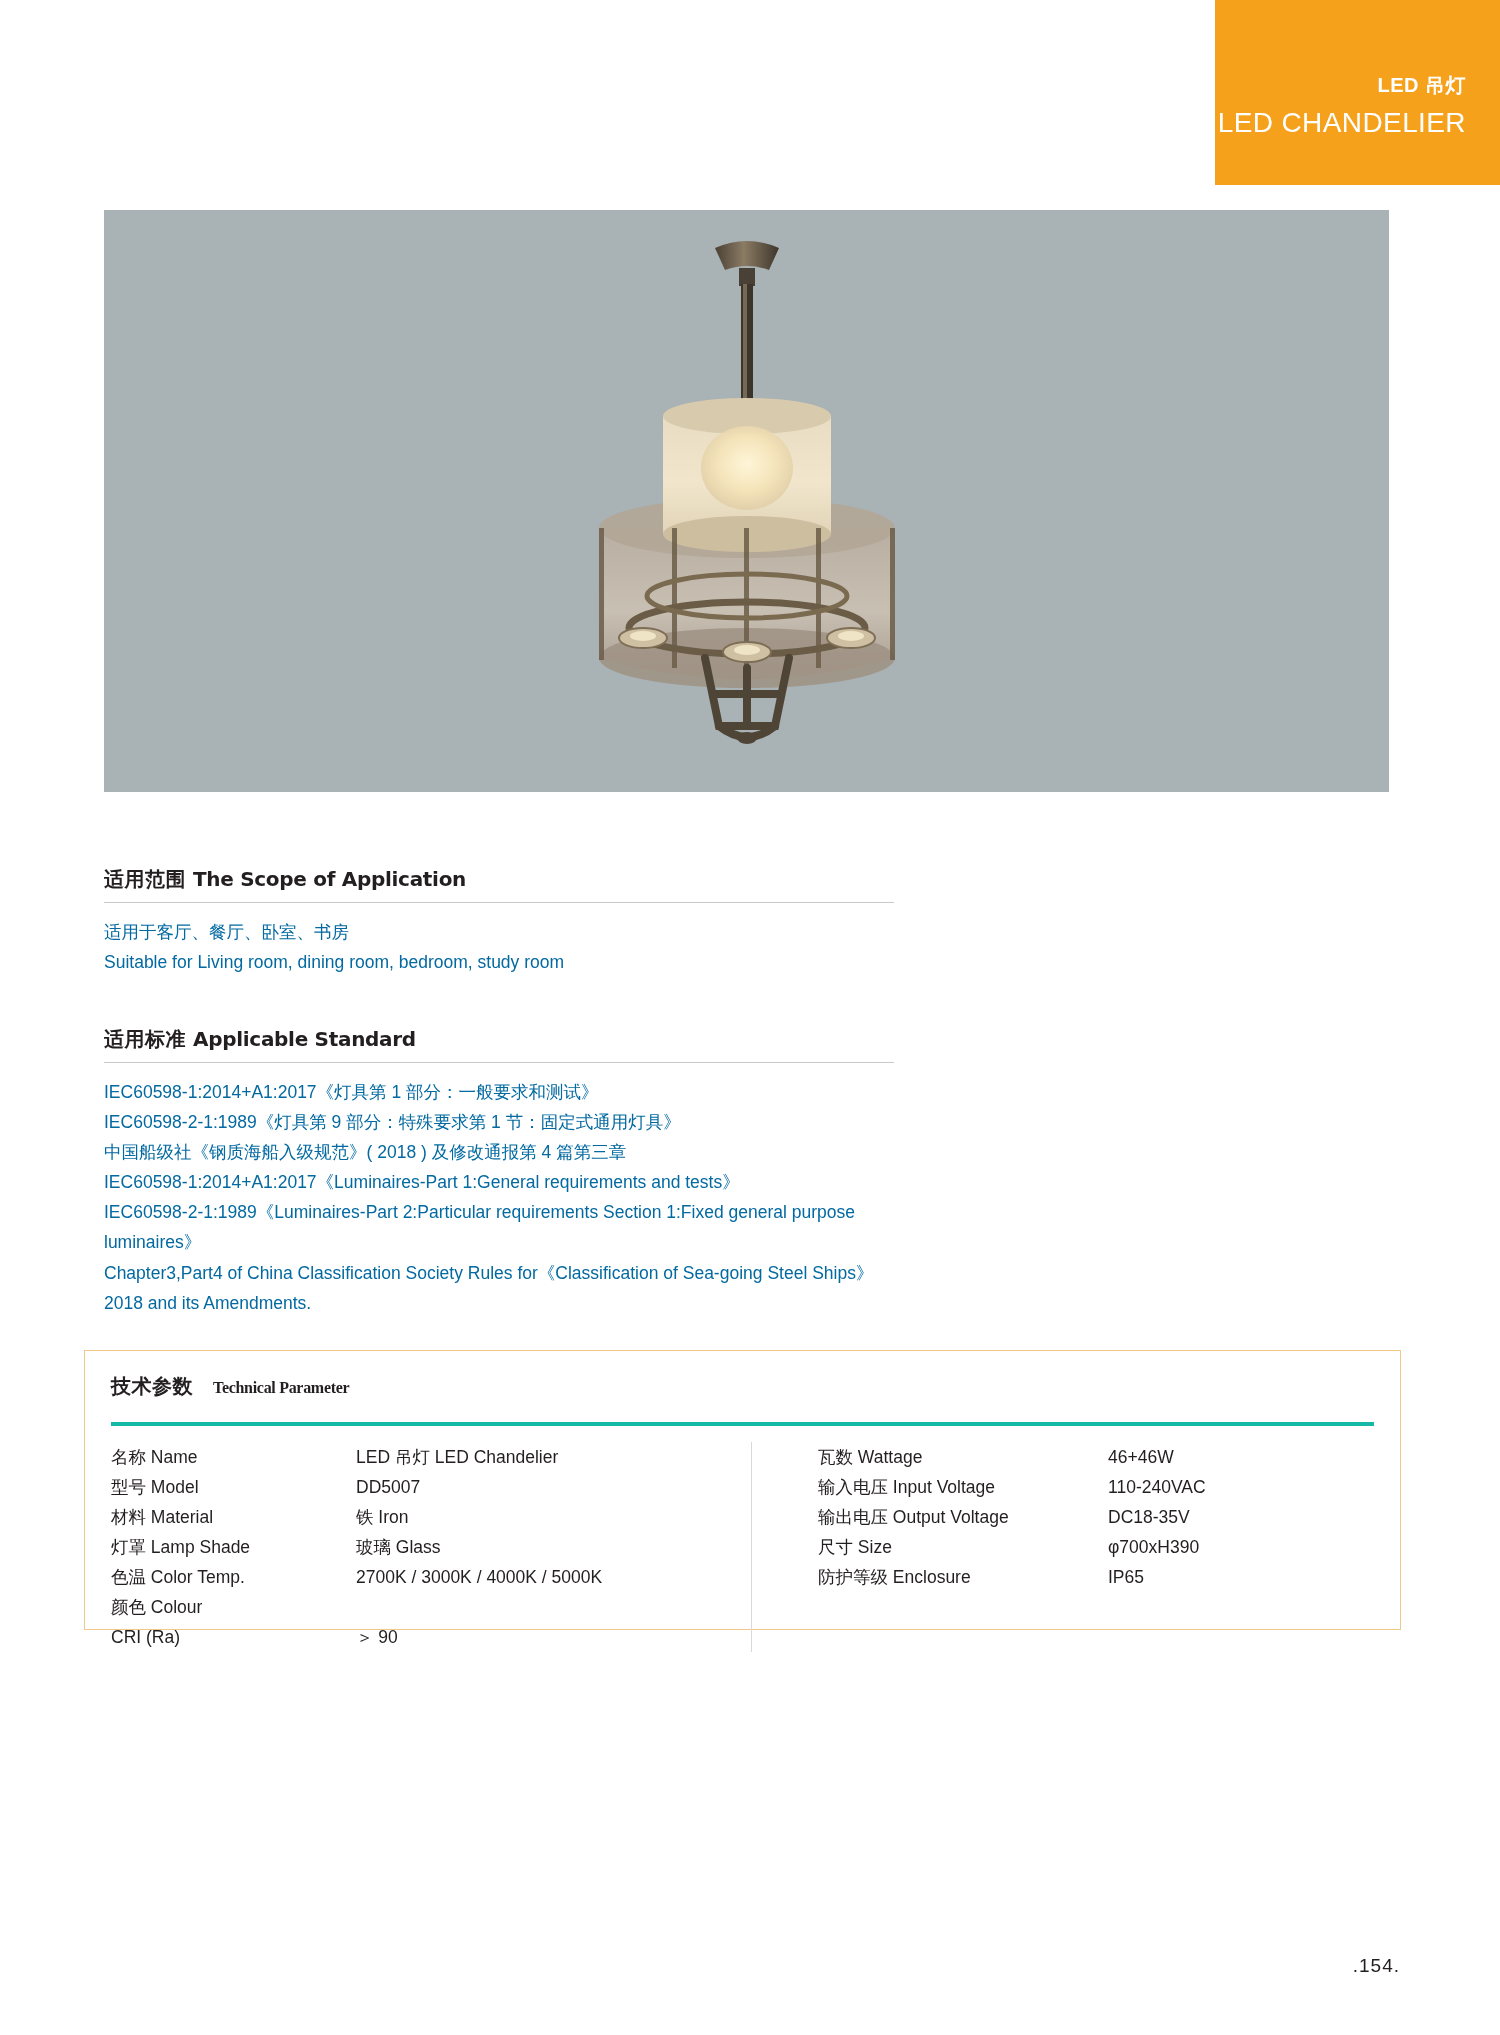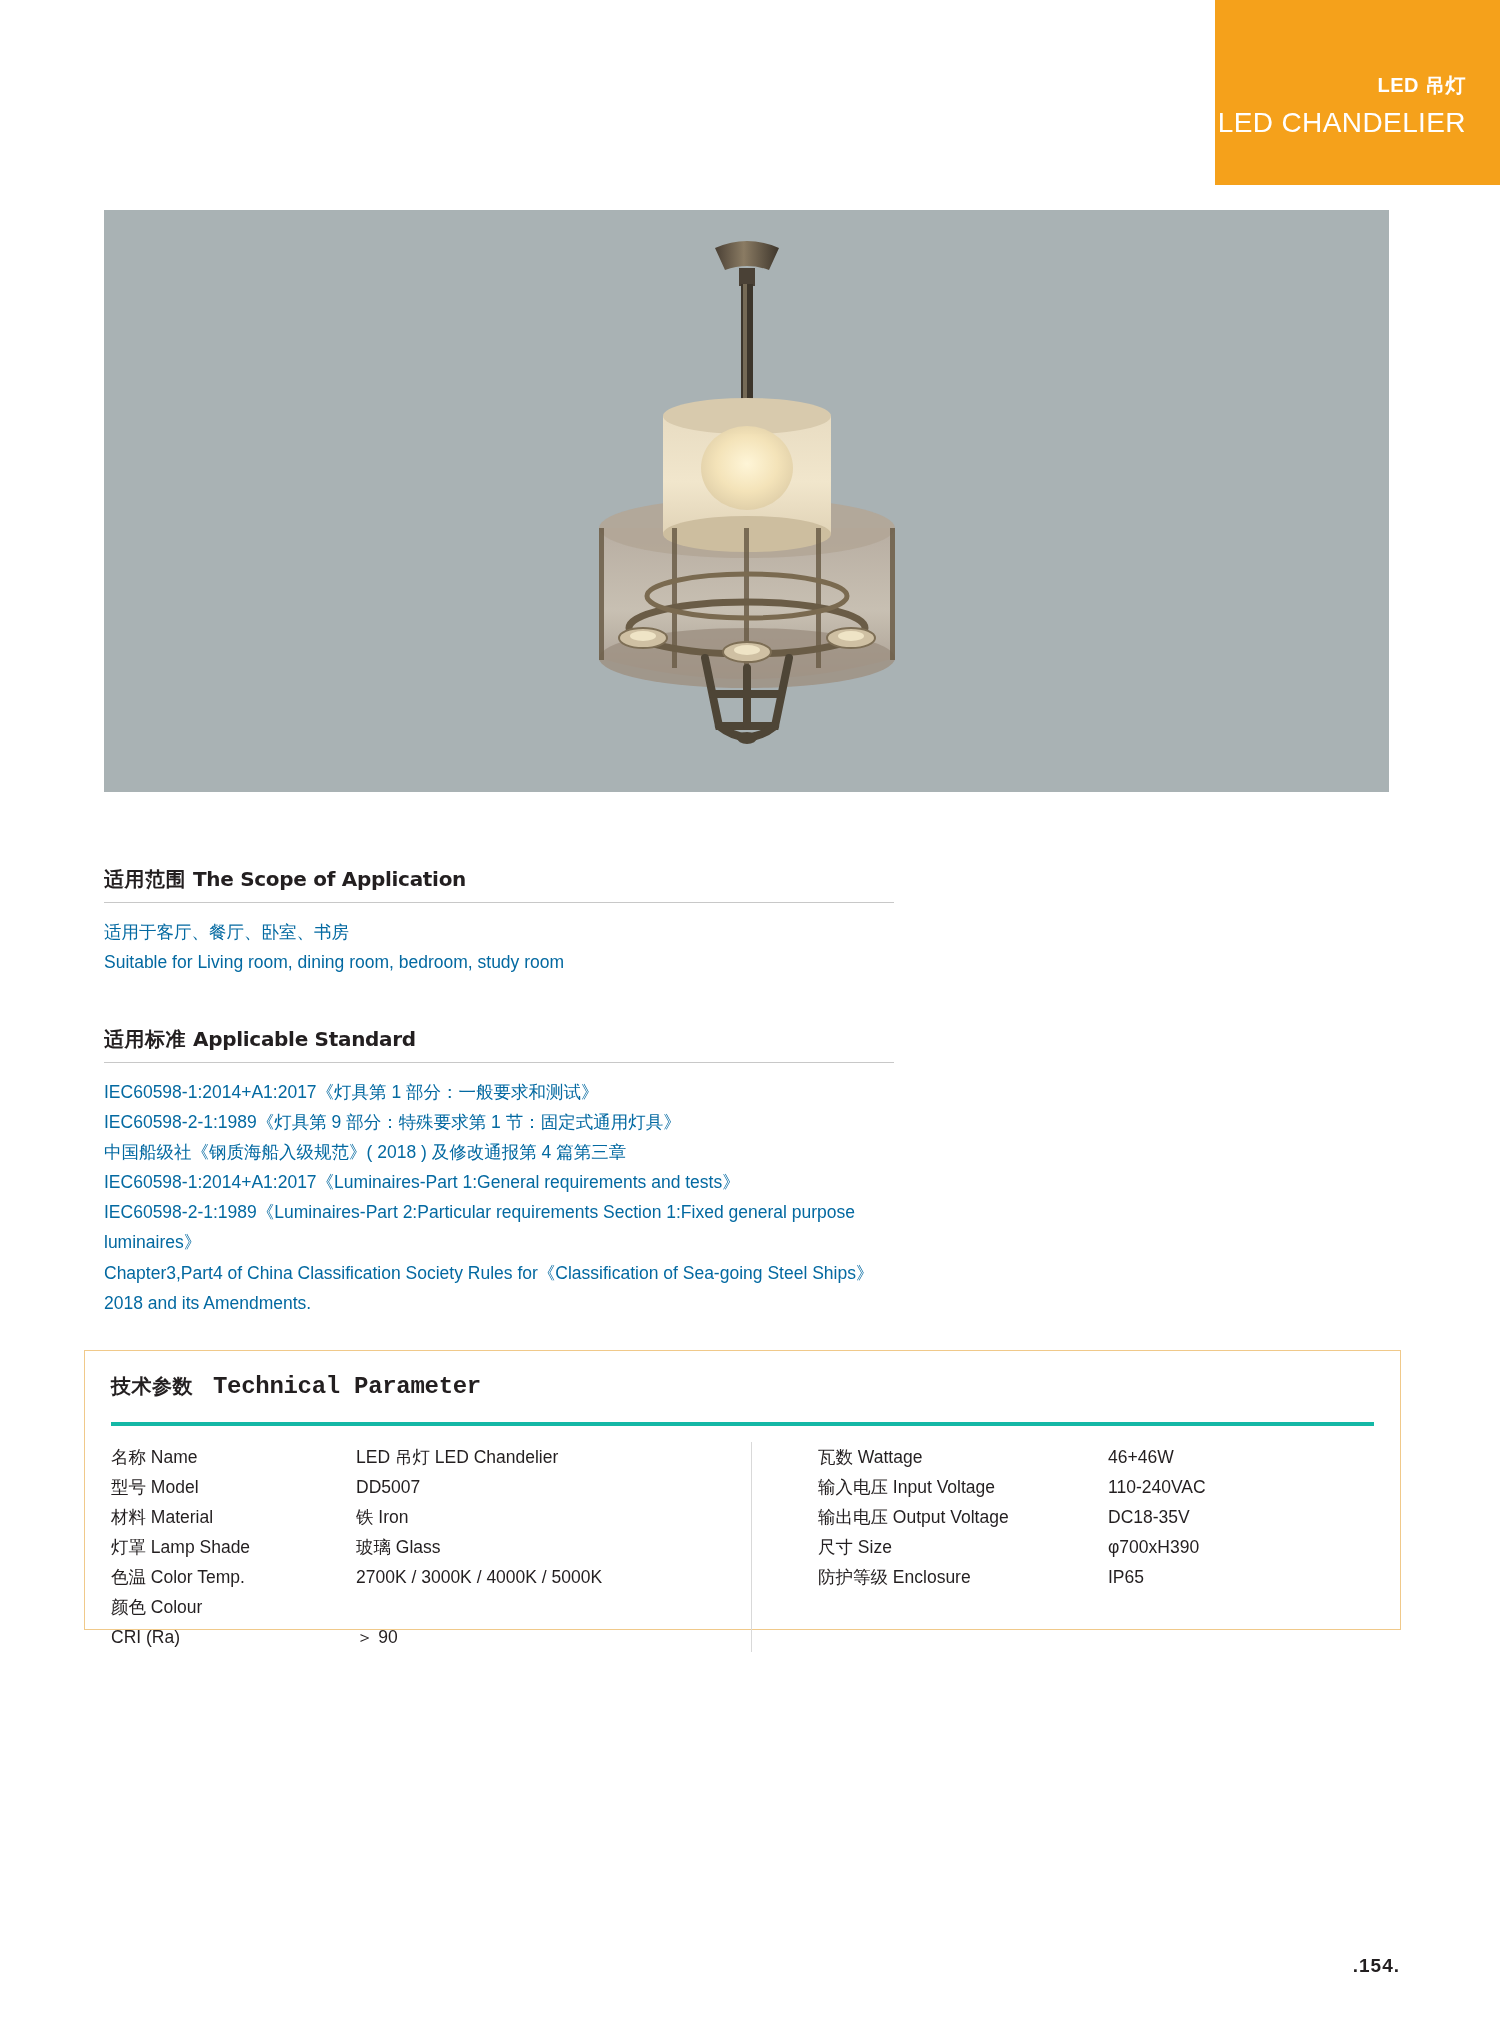--- a/index.html
+++ b/index.html
@@ -111,23 +111,23 @@
     border-bottom: 4px solid #14b8a6;
     padding-bottom: 22px;
     margin: 0 0 0 0;
   }
   .tech-head .cn {
     font-size: 20px;
     font-weight: bold;
     letter-spacing: 0.5px;
   }
   .tech-head .en {
-    font-size: 24px;
-    font-weight: bold;
-    font-family: Liberation Mono, monospace;
+    font-size: 16px;
+    font-weight: bold;
+    font-family: Liberation Serif, serif;
     letter-spacing: -0.3px;
   }
   .tech-cols {
     display: flex;
     padding-top: 16px;
   }
   .tech-col {
     flex: 0 0 auto;
     position: relative;
   }
@@ -148,21 +148,20 @@
   .trow .v { flex: 1 1 auto; }
 
   
   .page-num {
     position: absolute;
     right: 100px;
     bottom: 58px;
     font-size: 19px;
     letter-spacing: 1px;
     color: #231f20;
-    font-weight: bold;
   }
 </style>
 </head>
 <body>
 
 <div class="header-badge">
   <div class="title-cn">LED 吊灯</div>
   <div class="title-en">LED CHANDELIER</div>
 </div>
 

